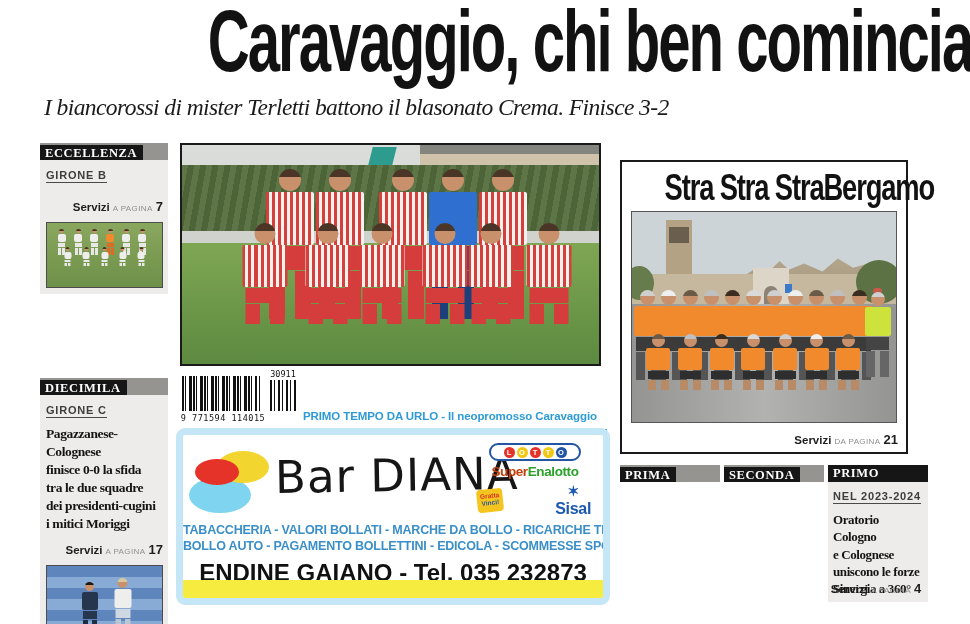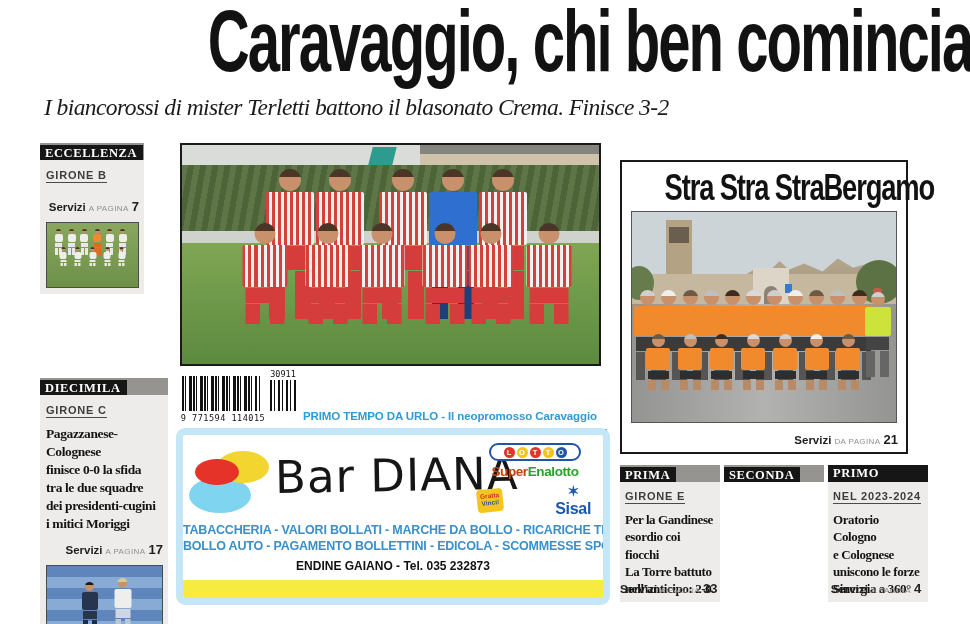--- a/index.html
+++ b/index.html
@@ -24,21 +24,21 @@
   .sbox .content { background:#edecea; padding:5px 5px 6px 6px; position:relative; }
   .girone { display:inline-block; font-size:11px; font-weight:bold; color:#3d3d3d; letter-spacing:0.8px;
     border-bottom:1.5px solid #4a4a4a; padding-bottom:1px; margin:2px 0 7px; }
   .sidehead { font-family:"Liberation Serif", serif; font-weight:bold; font-size:13.5px; line-height:1.33;
     color:#141414; white-space:pre-line; letter-spacing:-0.4px; }
   .servizi { margin-top:7px; text-align:right; white-space:nowrap; }
   .servizi .s { font-weight:bold; font-size:11.5px; color:#1e1e1e; }
   .servizi .p { font-size:8px; color:#8f8f8f; letter-spacing:0.4px; margin:0 3px; }
   .servizi .n { font-weight:bold; font-size:13px; color:#1e1e1e; }
 
-  #left-top { position:absolute; left:40px; top:143px; width:104px; }
+  #left-top { position:absolute; left:40px; top:143px; width:128px; }
   #left-bottom { position:absolute; left:40px; top:378px; width:128px; }
   .miniphoto { margin-top:7px; border:1px solid #4c4c4c; position:relative; overflow:hidden; }
   #lt-photo { height:66px; background:linear-gradient(#8aa75e,#6d9048); }
   #lb-photo { height:82px; background:repeating-linear-gradient(180deg,#5e86bc 0 11px,#88abd5 11px 22px); }
 
   
   #main-photo { position:absolute; left:180px; top:143px; width:421px; height:223px;
     border:2px solid #1a1a1a; overflow:hidden; background:#d9dcd8; }
   .mp-bldg { position:absolute; top:0; left:57%; width:43%; height:36px;
     background:linear-gradient(#85857f 0 9px,#cfc3ab 9px); }
@@ -90,21 +90,21 @@
   .logo-row { margin-top:3px; display:flex; align-items:center; justify-content:center; gap:6px; }
   .gratta { width:34px; height:23px; background:#f5c51f; border-radius:4px; transform:rotate(-6deg);
     font-size:6.5px; font-weight:bold; line-height:1.1; padding-top:3px; }
   .gratta .g1 { color:#d23327; } .gratta .g2 { color:#2255a4; }
   .sisal { color:#1a57b0; font-weight:bold; font-size:16px; letter-spacing:-0.3px;margin-left:44px; }
   .sisal .star { color:#1a57b0; font-size:14px; }
   .ad-line { position:absolute; left:0; right:0; text-align:center; color:var(--ad-blue,#3a8fc8);
     font-weight:bold; font-size:12.5px; letter-spacing:-0.2px; white-space:nowrap; }
   .ad-line.l1 { top:88px; } .ad-line.l2 { top:104px; }
   .ad-addr { position:absolute; left:0; right:0; top:124px; text-align:center; font-weight:bold;
-    font-size:12px; color:#111; }
+    font-size:24px; color:#111; }
 
   
   #right-bar { position:absolute; left:620px; top:143px; width:288px; }
   #right-box { position:absolute; left:620px; top:160px; width:288px; height:294px; border:2px solid #1a1a1a; background:#fff; }
   .right-head { text-align:center; margin-top:5px; height:38px; }
   .right-head span { display:inline-block; white-space:nowrap; font-weight:bold; font-size:36px;
     letter-spacing:-1.5px; transform:scaleX(0.76); transform-origin:center top; color:#121212; }
   #march { position:absolute; left:9px; top:49px; width:266px; height:212px; border:1px solid #555;
     overflow:hidden; background:#cdd4d8; }
   .ma-tower { position:absolute; left:13%; top:8px; width:26px; height:88px; background:#b4a284; }
@@ -496,30 +496,20 @@
           <div style="width: 21px; height: 10px; background: linear-gradient(90deg, rgb(185, 138, 102) 0px, rgb(185, 138, 102) 38%, transparent 38%, transparent 62%, rgb(185, 138, 102) 62%);"></div>
         </div>
       </div>
     <div id="right-servizi" class="servizi">
       <span class="s">Servizi</span><span class="p">DA PAGINA</span><span class="n">21</span>
     </div>
   </div>
 
   <div id="bbox-0" class="bbox sbox">
     <div class="secbar"><span class="in">PRIMA</span></div>
-    <div class="content">
-      <span class="girone">GIRONE E</span>
-      <div class="sidehead">Per la Gandinese
-esordio coi fiocchi
-La Torre battuto
-nell'anticipo: 2-0</div>
-      <div class="servizi">
-        <span class="s">Servizi</span><span class="p">A PAGINA</span><span class="n">33</span>
-      </div>
-    </div>
   </div>
   <div id="bbox-1" class="bbox sbox">
     <div class="secbar"><span class="in">SECONDA</span></div>
   </div>
   <div id="bbox-2" class="bbox sbox">
     <div class="secbar"><span class="in">PRIMO PIANO</span></div>
     <div class="content">
       <span class="girone">NEL 2023-2024</span>
       <div class="sidehead">Oratorio Cologno
 e Colognese

